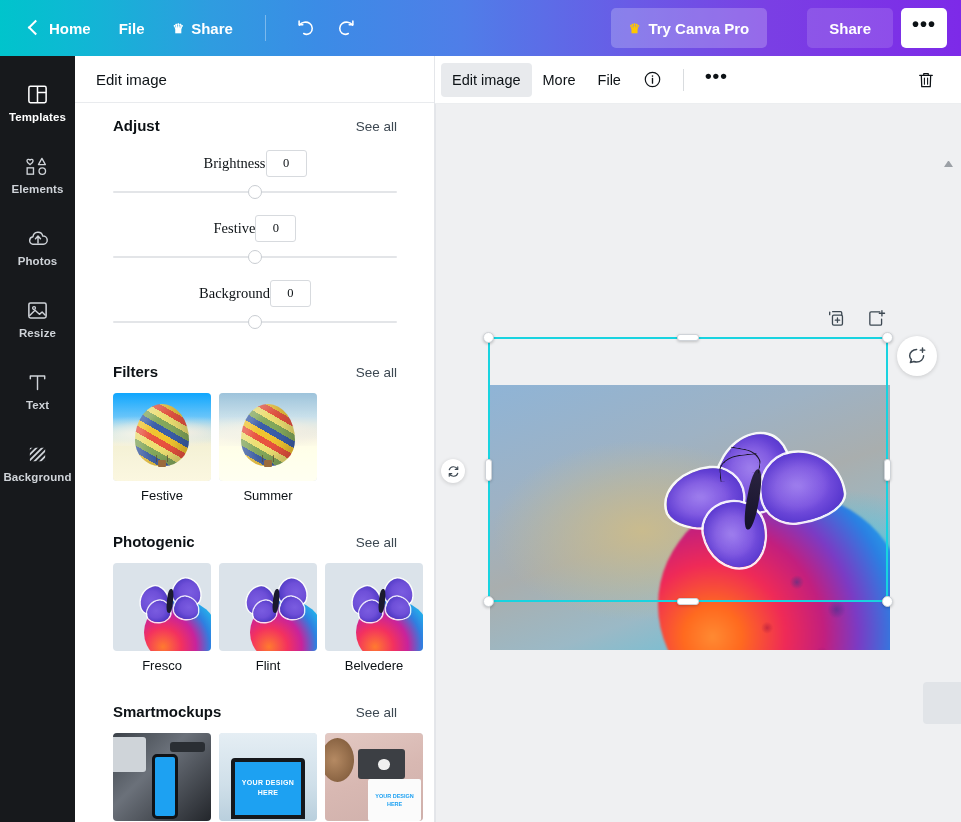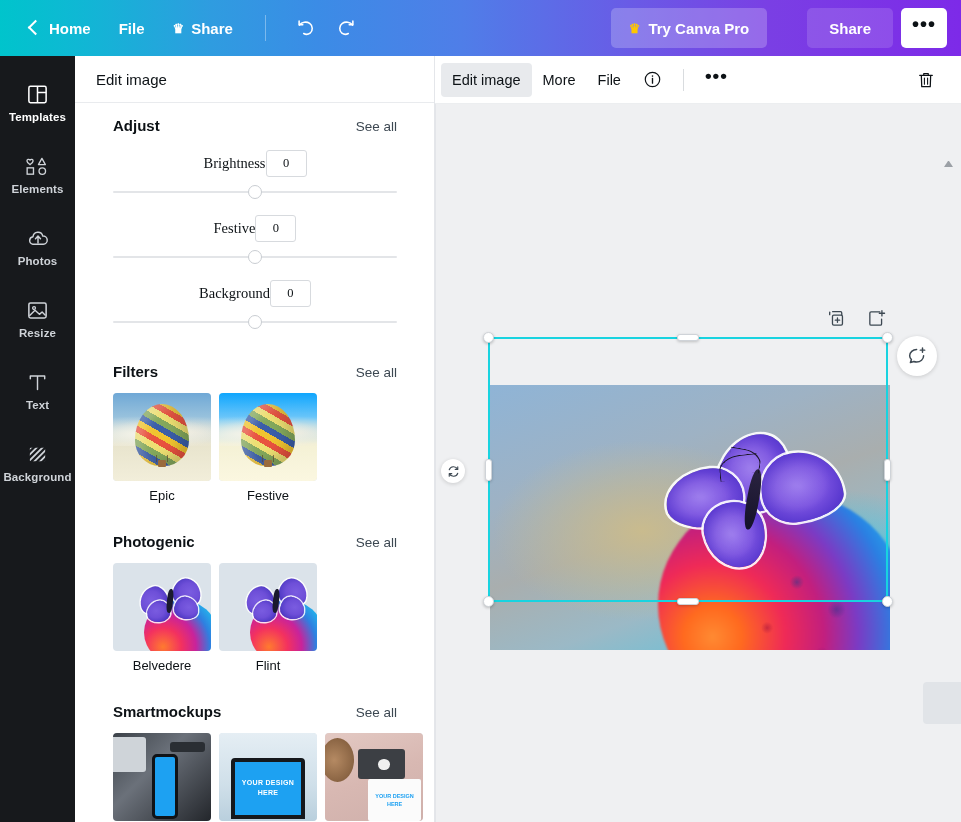--- a/index.html
+++ b/index.html
@@ -572,82 +572,98 @@
           <div class="slider-knob"></div>
         </div>
       </div>
 
       <div class="sec-head" style="padding-top:30px">
         <span class="sec-title">Filters</span>
         <span class="see-all">See all</span>
       </div>
       <div class="thumb-grid">
         <div class="thumb-cell">
-          <div class="thumb-img f-epic">
-            <div class="balloon-bg">
-                <div class="balloon-sky"></div>
-                <div class="balloon-cloud"></div>
-              <div class="balloon-body"></div>
-                <div class="balloon-rope"></div>
-                <div class="balloon-basket"></div>
-              </div>
-          </div>
-          <div class="thumb-lbl">Epic</div>
-        </div>
-        <div class="thumb-cell">
           <div class="thumb-img f-festive">
             <div class="balloon-bg">
                 <div class="balloon-sky"></div>
                 <div class="balloon-cloud"></div>
               <div class="balloon-body"></div>
                 <div class="balloon-rope"></div>
                 <div class="balloon-basket"></div>
               </div>
           </div>
           <div class="thumb-lbl">Festive</div>
         </div>
+        <div class="thumb-cell">
+          <div class="thumb-img f-summer">
+            <div class="balloon-bg">
+                <div class="balloon-sky"></div>
+                <div class="balloon-cloud"></div>
+              <div class="balloon-body"></div>
+                <div class="balloon-rope"></div>
+                <div class="balloon-basket"></div>
+              </div>
+          </div>
+          <div class="thumb-lbl">Summer</div>
+        </div>
       </div>
 
       <div class="sec-head" style="padding-top:30px">
         <span class="sec-title">Photogenic</span>
         <span class="see-all">See all</span>
       </div>
       <div class="thumb-grid">
+        <div class="thumb-cell">
+          <div class="thumb-img ph-fresco">
+            <div class="bfly-bg">
+                <div class="bfly-sky"></div>
+                <div class="bfly-flower"></div>
+              <div class="bfly">
+                  <div class="bfly-wing bfly-w1"></div>
+                  <div class="bfly-wing bfly-w2"></div>
+                <div class="bfly-wing bfly-w3"></div>
+                  <div class="bfly-wing bfly-w4"></div>
+                  <div class="bfly-body"></div>
+                </div>
+              </div>
+          </div>
+          <div class="thumb-lbl">Fresco</div>
+        </div>
+        <div class="thumb-cell">
+          <div class="thumb-img ph-flint">
+            <div class="bfly-bg">
+                <div class="bfly-sky"></div>
+                <div class="bfly-flower"></div>
+              <div class="bfly">
+                  <div class="bfly-wing bfly-w1"></div>
+                  <div class="bfly-wing bfly-w2"></div>
+                <div class="bfly-wing bfly-w3"></div>
+                  <div class="bfly-wing bfly-w4"></div>
+                  <div class="bfly-body"></div>
+                </div>
+              </div>
+          </div>
+          <div class="thumb-lbl">Flint</div>
+        </div>
         <div class="thumb-cell">
           <div class="thumb-img ph-belvedere">
             <div class="bfly-bg">
                 <div class="bfly-sky"></div>
                 <div class="bfly-flower"></div>
               <div class="bfly">
                   <div class="bfly-wing bfly-w1"></div>
                   <div class="bfly-wing bfly-w2"></div>
                 <div class="bfly-wing bfly-w3"></div>
                   <div class="bfly-wing bfly-w4"></div>
                   <div class="bfly-body"></div>
                 </div>
               </div>
           </div>
           <div class="thumb-lbl">Belvedere</div>
         </div>
-        <div class="thumb-cell">
-          <div class="thumb-img ph-flint">
-            <div class="bfly-bg">
-                <div class="bfly-sky"></div>
-                <div class="bfly-flower"></div>
-              <div class="bfly">
-                  <div class="bfly-wing bfly-w1"></div>
-                  <div class="bfly-wing bfly-w2"></div>
-                <div class="bfly-wing bfly-w3"></div>
-                  <div class="bfly-wing bfly-w4"></div>
-                  <div class="bfly-body"></div>
-                </div>
-              </div>
-          </div>
-          <div class="thumb-lbl">Flint</div>
-        </div>
       </div>
 
       <div class="sec-head" style="padding-top:30px">
         <span class="sec-title">Smartmockups</span>
         <span class="see-all">See all</span>
       </div>
       <div class="thumb-grid">
         <div class="thumb-cell">
           <div class="thumb-img">
             <div class="mk-a">

